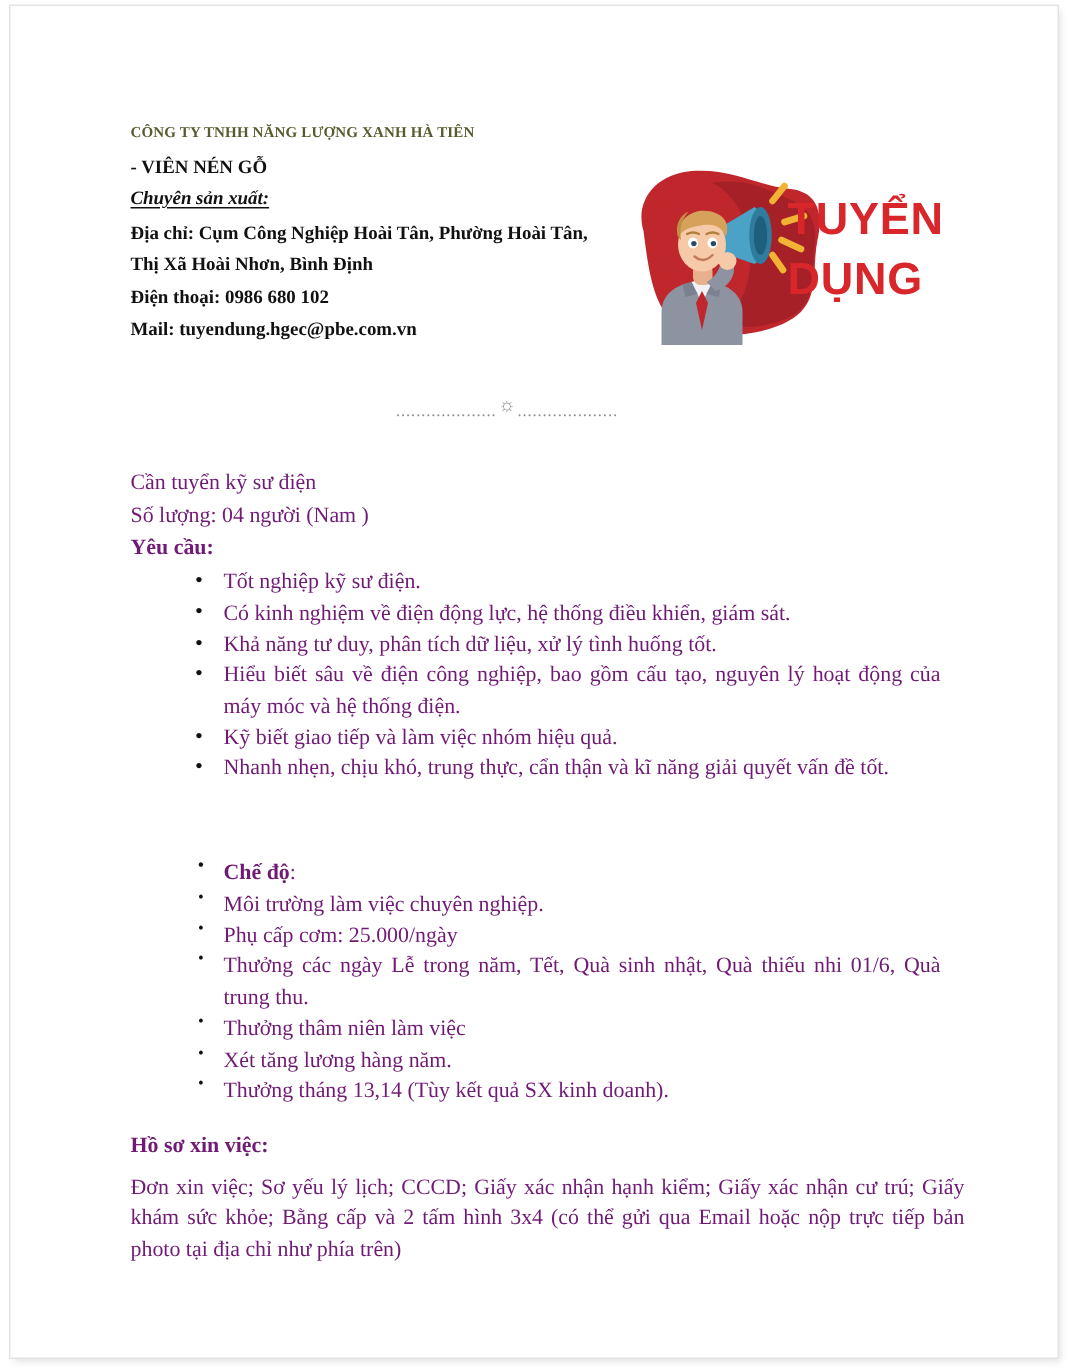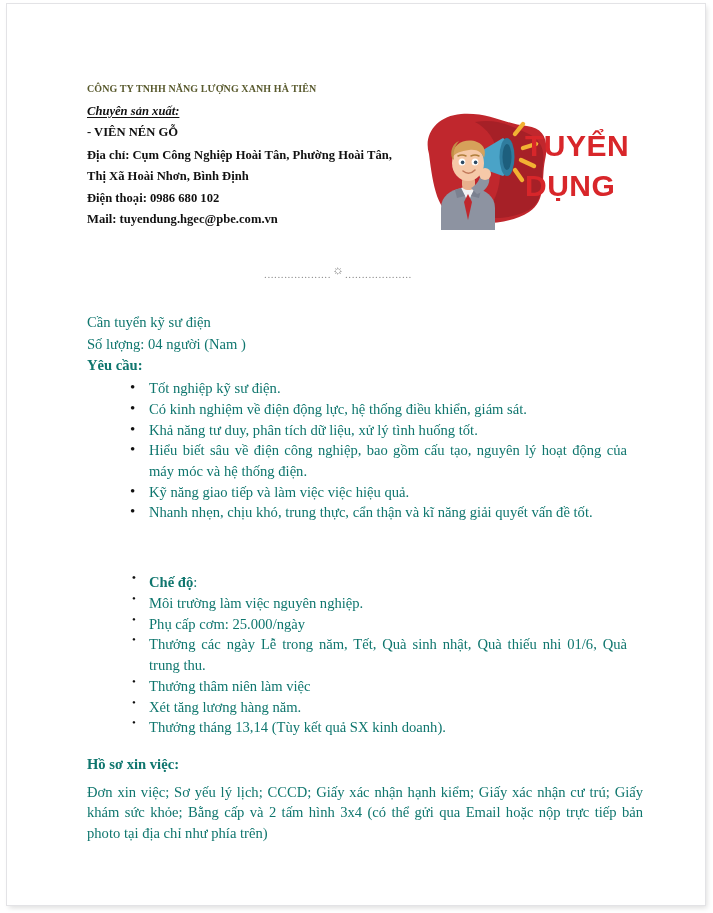--- a/index.html
+++ b/index.html
@@ -112,21 +112,21 @@
     top: -1px;
   }
 
   
   .body-area {
     position: absolute;
     left: 80px;
     top: 308px;
     width: 556px;
     font-size: 14.6px;
-    color: #0f766e;
+    color: #701a75;
     line-height: 1.42;
   }
   .plain-line {
     margin: 0 0 1px 0;
   }
   .section-head {
     font-weight: bold;
     margin: 1px 0 0 0;
   }
 
@@ -183,22 +183,22 @@
   }
 </style>
 </head>
 <body>
 
 <div class="page-sheet">
   <div class="page-inner">
 
     <div class="letterhead">
       <div class="company-name">CÔNG TY TNHH NĂNG LƯỢNG XANH  HÀ TIÊN</div>
+      <div class="lh-line">- VIÊN NÉN  GỖ</div>
       <div class="lh-line italic-underline">Chuyên sản xuất:</div>
-      <div class="lh-line">- VIÊN NÉN  GỖ</div>
       <div class="lh-line mt-bigger">Địa chỉ: Cụm Công Nghiệp Hoài Tân, Phường Hoài Tân,</div>
       <div class="lh-line">Thị Xã Hoài Nhơn, Bình Định</div>
       <div class="lh-line">Điện thoại: 0986 680 102</div>
       <div class="lh-line">Mail: tuyendung.hgec@pbe.com.vn</div>
     </div>
 
     <div class="logo-wrap">
       <svg width="222" height="122" viewBox="0 0 222 122" xmlns="http://www.w3.org/2000/svg">
 
         <g>
@@ -277,29 +277,29 @@
       <div class="plain-line">Cần tuyển kỹ sư điện</div>
       <div class="plain-line">Số lượng: 04 người (Nam )</div>
 
       <div class="section-head">Yêu cầu:</div>
 
       <ul class="big-bullets">
         <li>Tốt nghiệp kỹ sư điện.</li>
         <li>Có kinh nghiệm về điện động lực, hệ thống điều khiển, giám sát.</li>
         <li>Khả năng tư duy, phân tích dữ liệu, xử lý tình huống tốt.</li>
         <li>Hiểu biết sâu về  điện công nghiệp, bao gồm cấu tạo, nguyên lý hoạt động của máy móc và hệ thống điện.</li>
-        <li>Kỹ năng giao tiếp và làm việc việc hiệu quả.</li>
+        <li>Kỹ biết giao tiếp và làm việc nhóm hiệu quả.</li>
         <li>Nhanh nhẹn, chịu khó, trung thực, cẩn thận và kĩ năng giải quyết vấn đề tốt.</li>
       </ul>
 
       <div class="gap-row"></div>
 
       <ul class="small-bullets">
         <li class="bold-item"><span>Chế độ</span><span style="font-weight:normal">:</span></li>
-        <li> Môi trường làm việc nguyên nghiệp.</li>
+        <li> Môi trường làm việc chuyên nghiệp.</li>
         <li>Phụ cấp cơm: 25.000/ngày</li>
         <li class="wrap-item">Thưởng các ngày Lễ trong năm, Tết, Quà sinh nhật, Quà thiếu nhi 01/6, Quà trung thu.</li>
         <li>Thưởng thâm niên làm việc</li>
         <li>Xét tăng lương hàng năm.</li>
         <li>Thưởng tháng 13,14 (Tùy kết quả SX kinh doanh).</li>
       </ul>
 
       <div class="docs-head">Hồ sơ xin việc:</div>
 
       <div class="docs-para">Đơn xin việc; Sơ yếu lý lịch; CCCD; Giấy xác nhận hạnh kiểm; Giấy xác nhận cư trú; Giấy khám sức khỏe; Bằng cấp và 2 tấm hình 3x4 (có thể gửi qua Email hoặc nộp trực tiếp bản photo tại địa chỉ như phía trên)</div>

